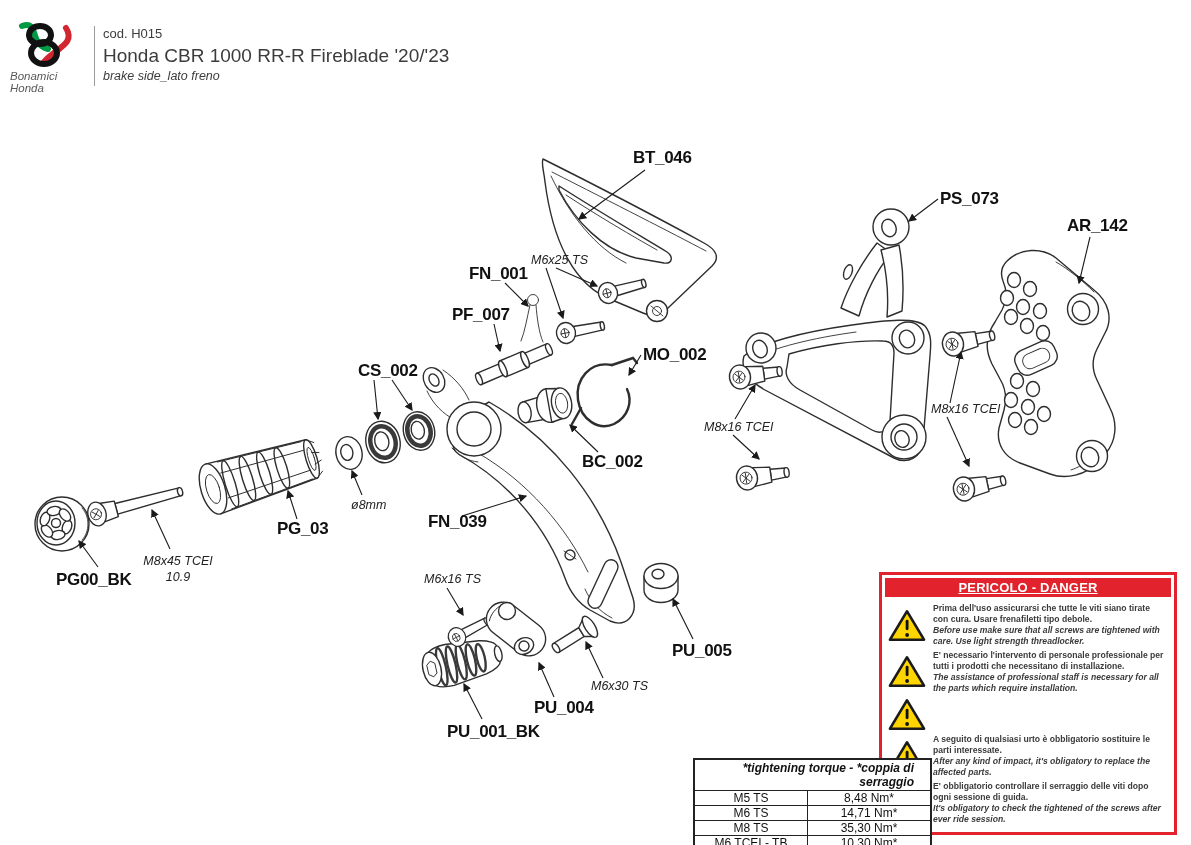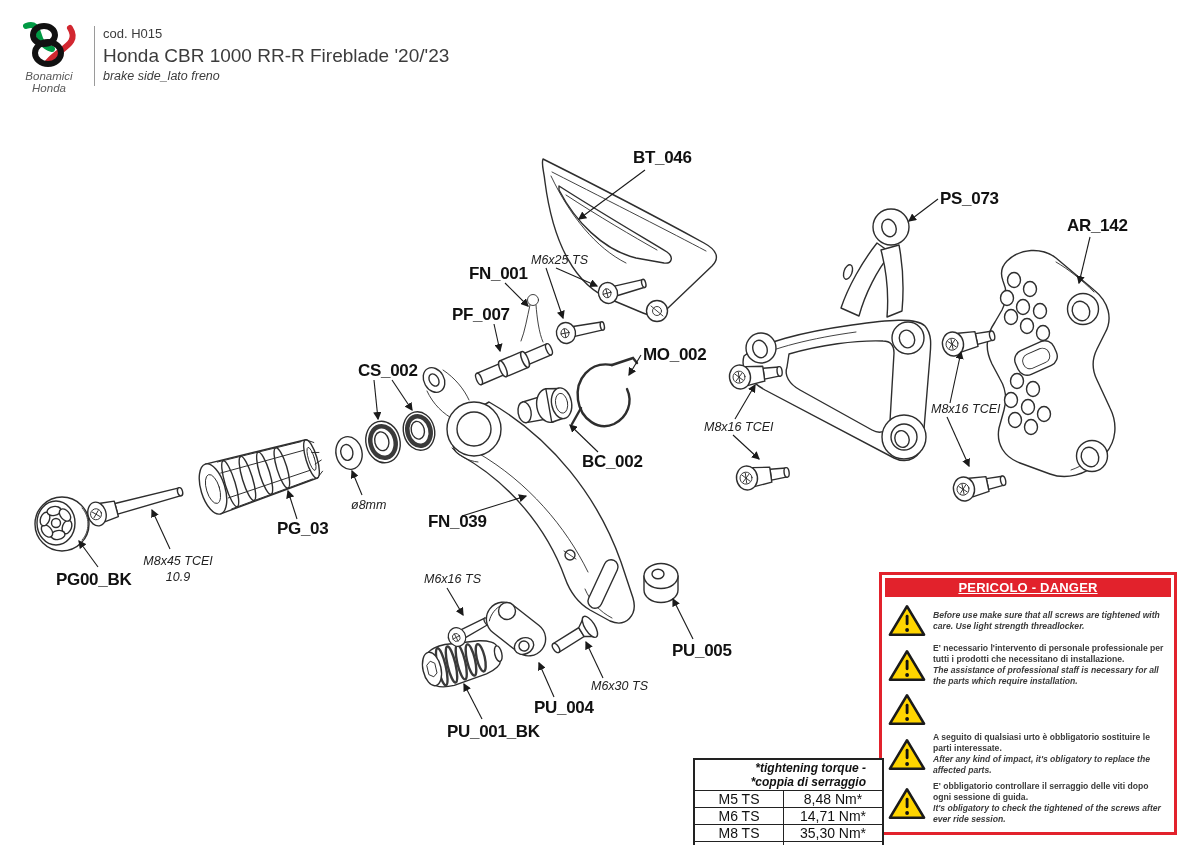--- a/index.html
+++ b/index.html
@@ -1,20 +1,20 @@
 <!DOCTYPE html>
 <html><head>
 <meta charset="utf-8">
 <style>
   html,body{margin:0;padding:0;background:#fff;}
   .canvas{position:relative;width:1191px;height:845px;background:#fff;overflow:hidden;
           font-family:"Liberation Sans",sans-serif;color:#222;}
   
   .hdr{position:absolute;left:10px;top:22px;display:flex;align-items:flex-start;}
-  .logo{width:78px;text-align:center;}
+  .logo{width:78px;}
   .brand{font-style:italic;color:#5a5a5a;font-size:11.5px;line-height:1.05;margin-top:-2px;}
   .hdr-div{width:1px;background:#9a9a9a;height:60px;margin:4px 8px 0 6px;}
   .hdr-text{padding-top:4px;color:#3c3c3c;}
   .hdr-code{font-size:13px;margin-bottom:4px;}
   .hdr-model{font-size:19px;margin-bottom:2px;}
   .hdr-side{font-size:12.5px;font-style:italic;}
   
   svg.diagram{position:absolute;left:0;top:0;}
   .part{fill:#fff;stroke:#2e2e2e;stroke-width:1.4;stroke-linejoin:round;stroke-linecap:round;}
   .thin{fill:none;stroke:#2e2e2e;stroke-width:0.9;stroke-linecap:round;}
@@ -32,21 +32,21 @@
   .warn{display:flex;align-items:center;gap:7px;}
   .warn-ico{flex:0 0 38px;display:flex;justify-content:center;}
   .warn-text{width:242px;font-size:8.6px;line-height:1.28;color:#3a3a3a;}
   .warn-it{font-weight:bold;}
   .warn-en{font-weight:bold;font-style:italic;}
   
   .torque{position:absolute;left:693px;top:758px;}
   .torque table{border-collapse:collapse;border:2px solid #222;background:#fff;}
   .torque th{border:1px solid #222;font-style:italic;font-weight:bold;font-size:12px;
              padding:1px 16px;text-align:right;color:#111;}
-  .torque td{border:1px solid #222;font-size:14px;padding:0 4px;text-align:center;color:#111;height:12px;}
+  .torque td{border:1px solid #222;font-size:12px;padding:0 16px;text-align:center;color:#111;height:12px;}
   .torque td.c1{width:80px;} .torque td.c2{width:90px;}
 </style>
 </head>
 <body>
 
 <div class="canvas">
 
   <div class="hdr">
     <div class="logo">
       <svg width="70" height="46" viewBox="0 0 70 46">
@@ -403,20 +403,21 @@
 
       <div class="warn">
         <div class="warn-ico">
           <svg width="38" height="35" viewBox="0 0 40 36">
               <path d="M20,3 L38,33 L2,33 Z" fill="#ffd500" stroke="#1a1a1a" stroke-width="2.6" stroke-linejoin="round"></path>
               <rect x="18.6" y="12" width="3" height="11" rx="1.5" fill="#111"></rect>
               <circle cx="20.1" cy="28" r="2" fill="#111"></circle>
             </svg>
         </div>
         <div class="warn-text">
+          <div class="warn-it">Prima dell'uso assicurarsi che tutte le viti siano tirate con cura. Usare frenafiletti tipo debole.</div>
           <div class="warn-en">Before use make sure that all screws are tightened with care. Use light strength threadlocker.</div>
         </div>
       </div>
 
       <div class="warn">
         <div class="warn-ico">
           <svg width="38" height="35" viewBox="0 0 40 36">
               <path d="M20,3 L38,33 L2,33 Z" fill="#ffd500" stroke="#1a1a1a" stroke-width="2.6" stroke-linejoin="round"></path>
               <rect x="18.6" y="12" width="3" height="11" rx="1.5" fill="#111"></rect>
               <circle cx="20.1" cy="28" r="2" fill="#111"></circle>

